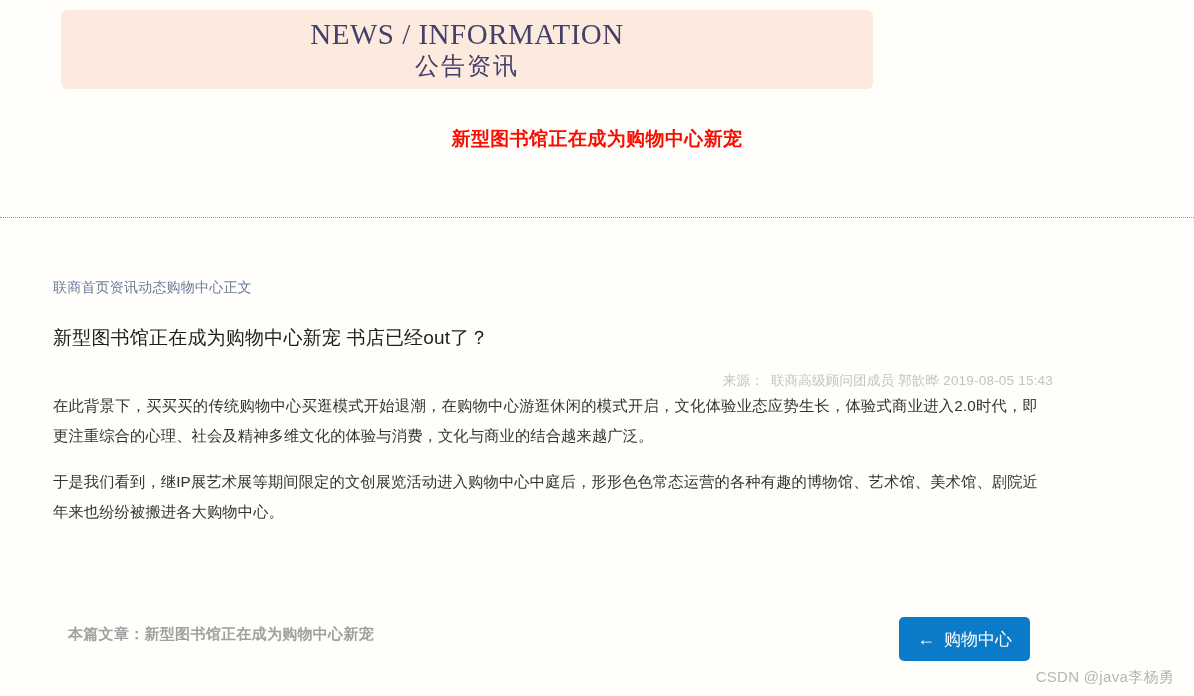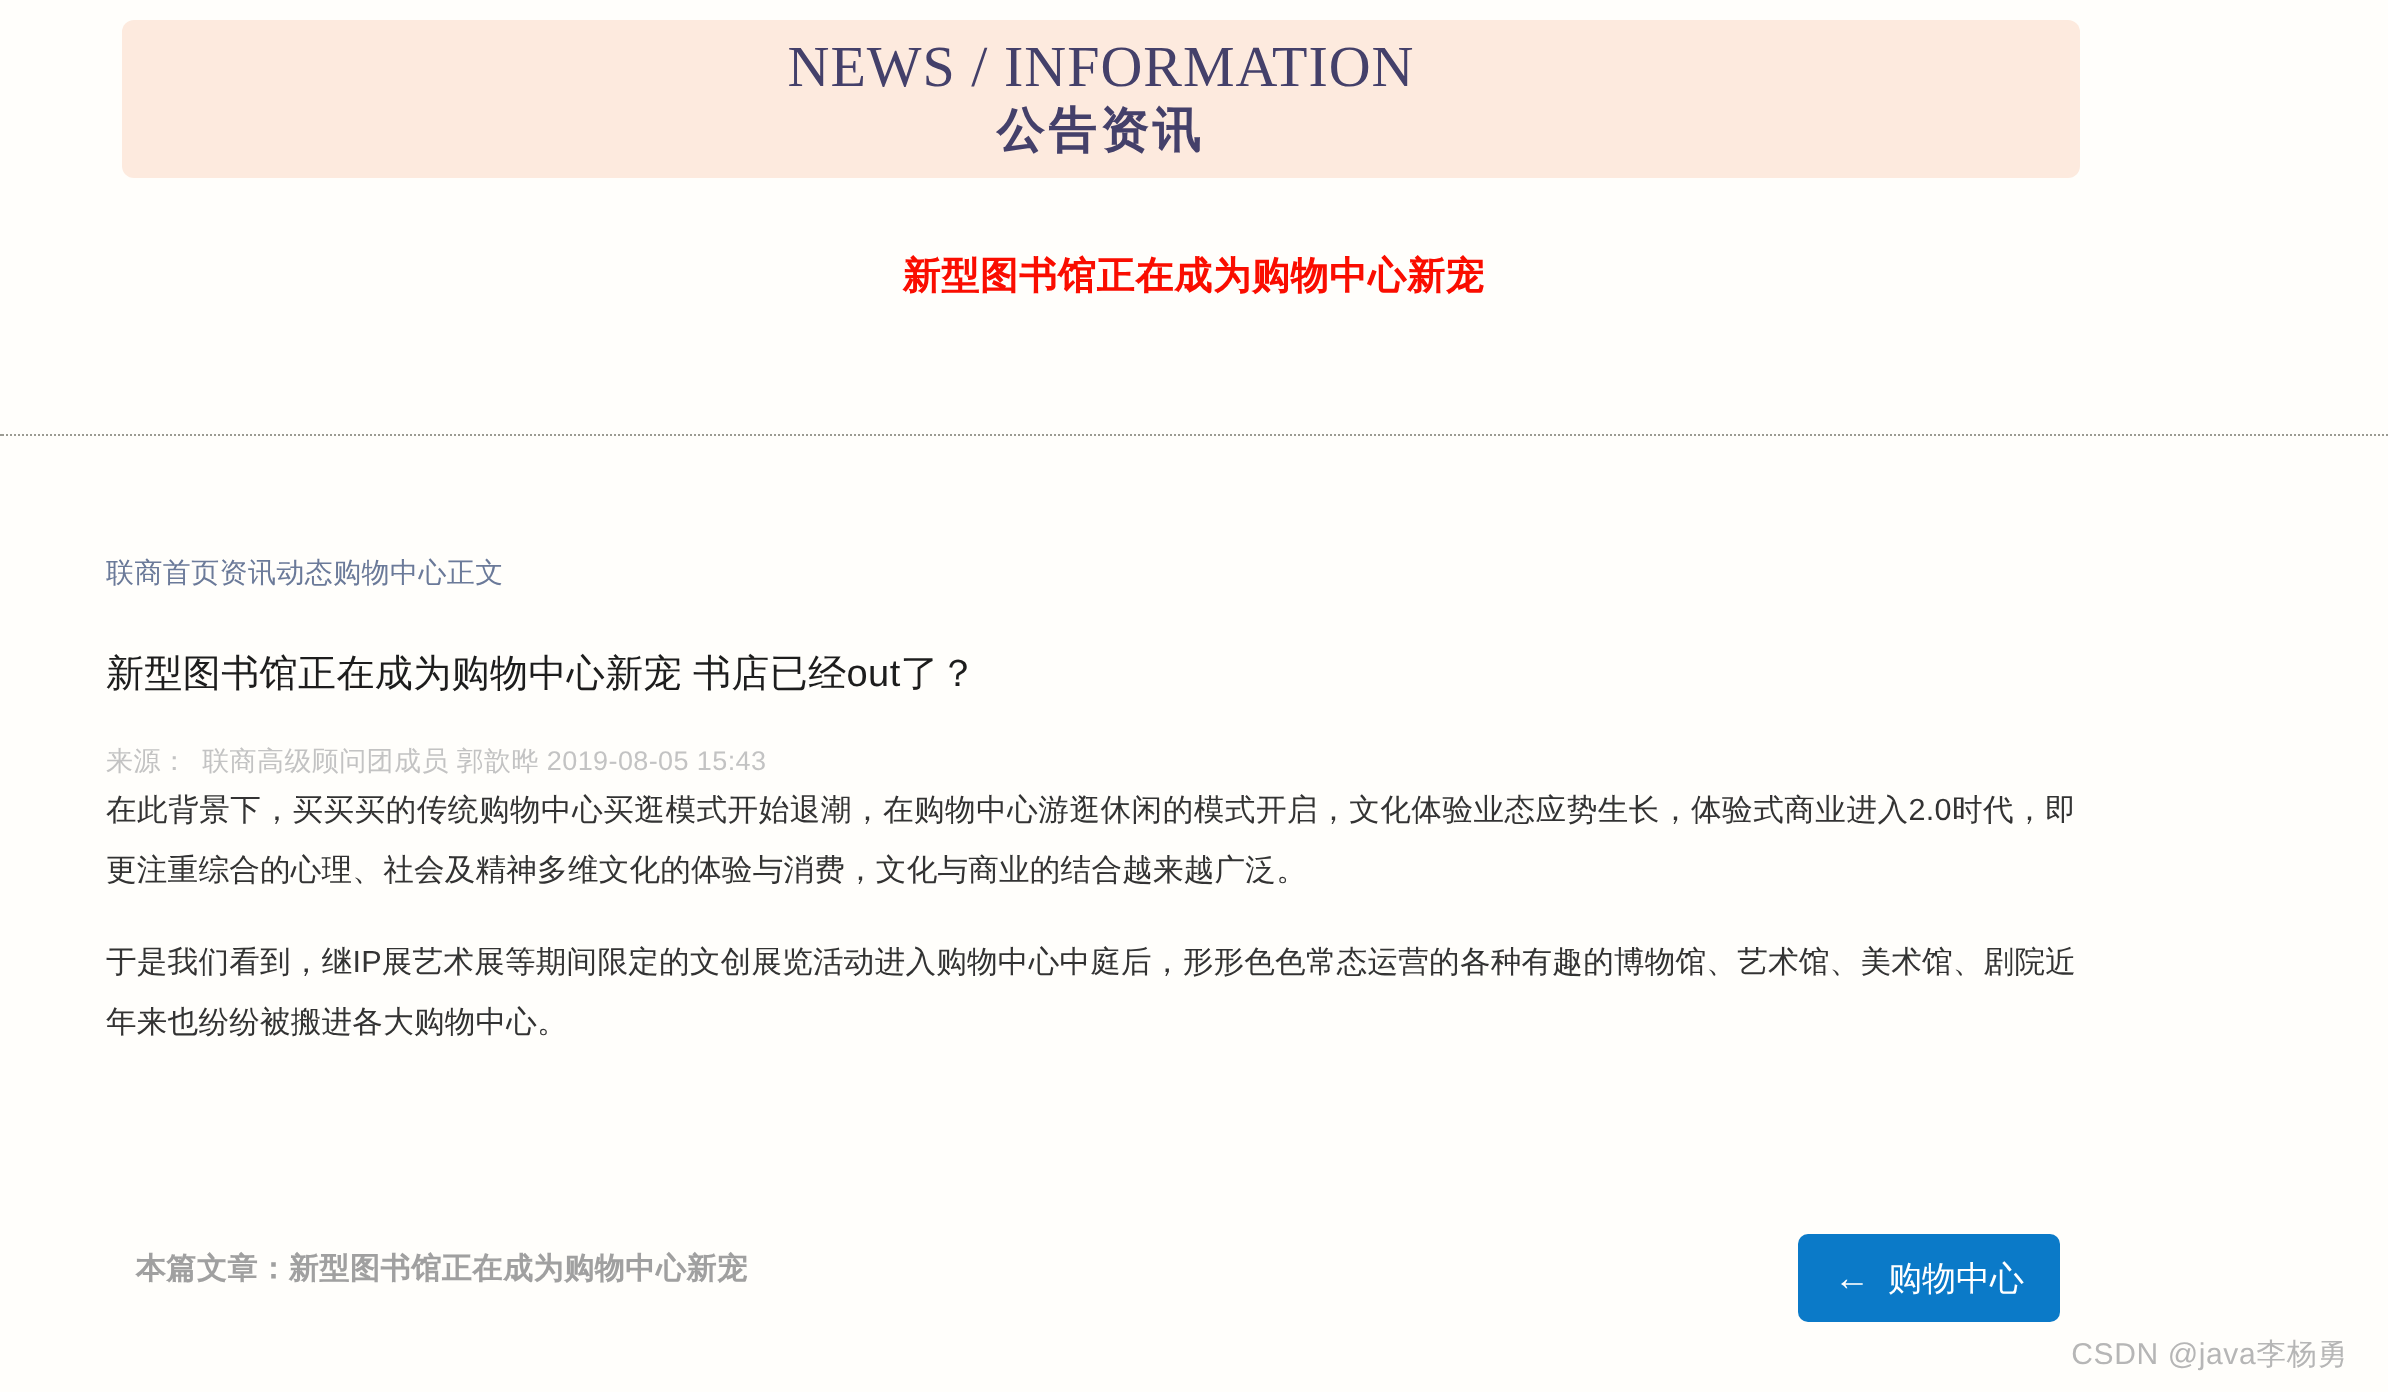--- a/index.html
+++ b/index.html
@@ -13,21 +13,21 @@
     font-family: "Liberation Sans", sans-serif;
     overflow: hidden;
     position: relative;
   }
 
   
   .banner {
     position: absolute;
     left: 61px;
     top: 10px;
-    width: 979px;
+    width: 812px;
     height: 79px;
     background: #fdeade;
     border-radius: 6px;
     display: flex;
     flex-direction: column;
     align-items: center;
     justify-content: center;
   }
   .banner-en {
     font-family: "Liberation Serif", "DejaVu Serif", serif;
@@ -38,21 +38,20 @@
     white-space: nowrap;
   }
   .banner-cn {
     font-family: "Liberation Serif", "DejaVu Serif", serif;
     font-size: 24px;
     letter-spacing: 2px;
     color: #44406a;
     line-height: 1.25;
     margin-top: 1px;
     white-space: nowrap;
-    font-weight: bold;
   }
 
   
   .post-head {
     position: absolute;
     left: 0;
     top: 126px;
     width: 1194px;
     text-align: center;
   }
@@ -100,20 +99,21 @@
     color: #1d1d1d;
     font-weight: normal;
     line-height: 1.3;
     letter-spacing: 0.2px;
   }
   .article-meta {
     margin-top: 22px;
     font-size: 13.5px;
     color: #c3c3c3;
     letter-spacing: 0.2px;
+    text-align: right;
   }
   .article-meta .meta-sep {
     display: inline-block;
     width: 7px;
   }
 
   .para {
     margin-top: 1px;
     font-size: 15.3px;
     color: #333333;

